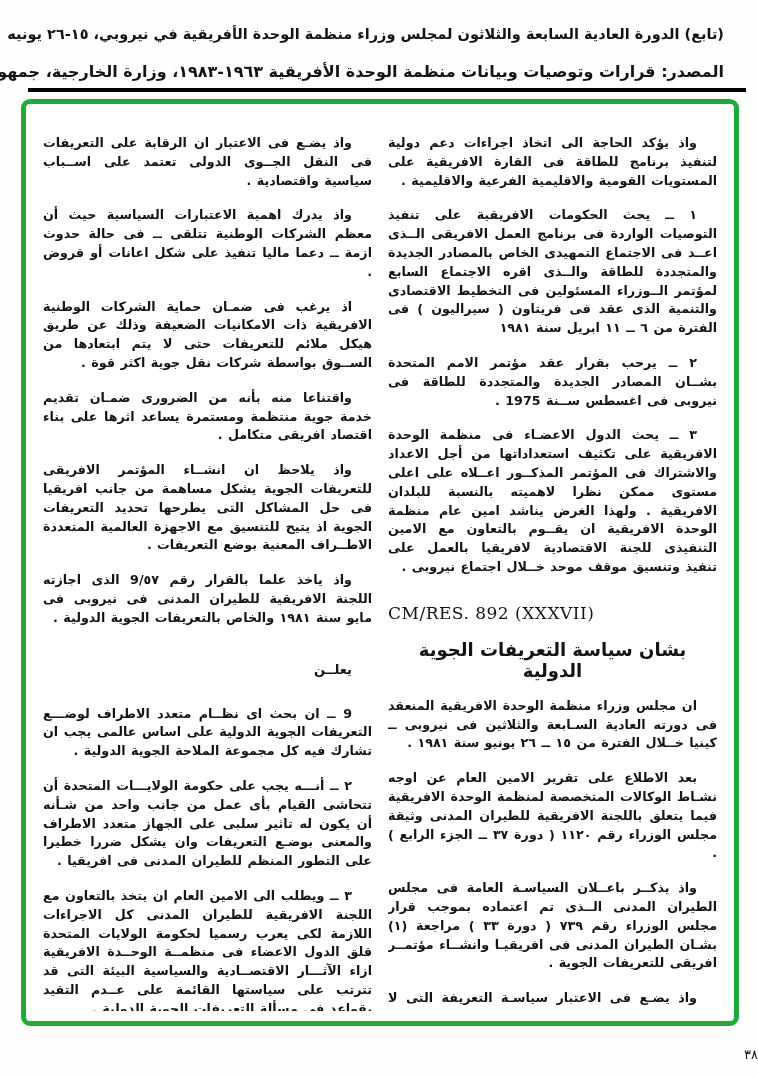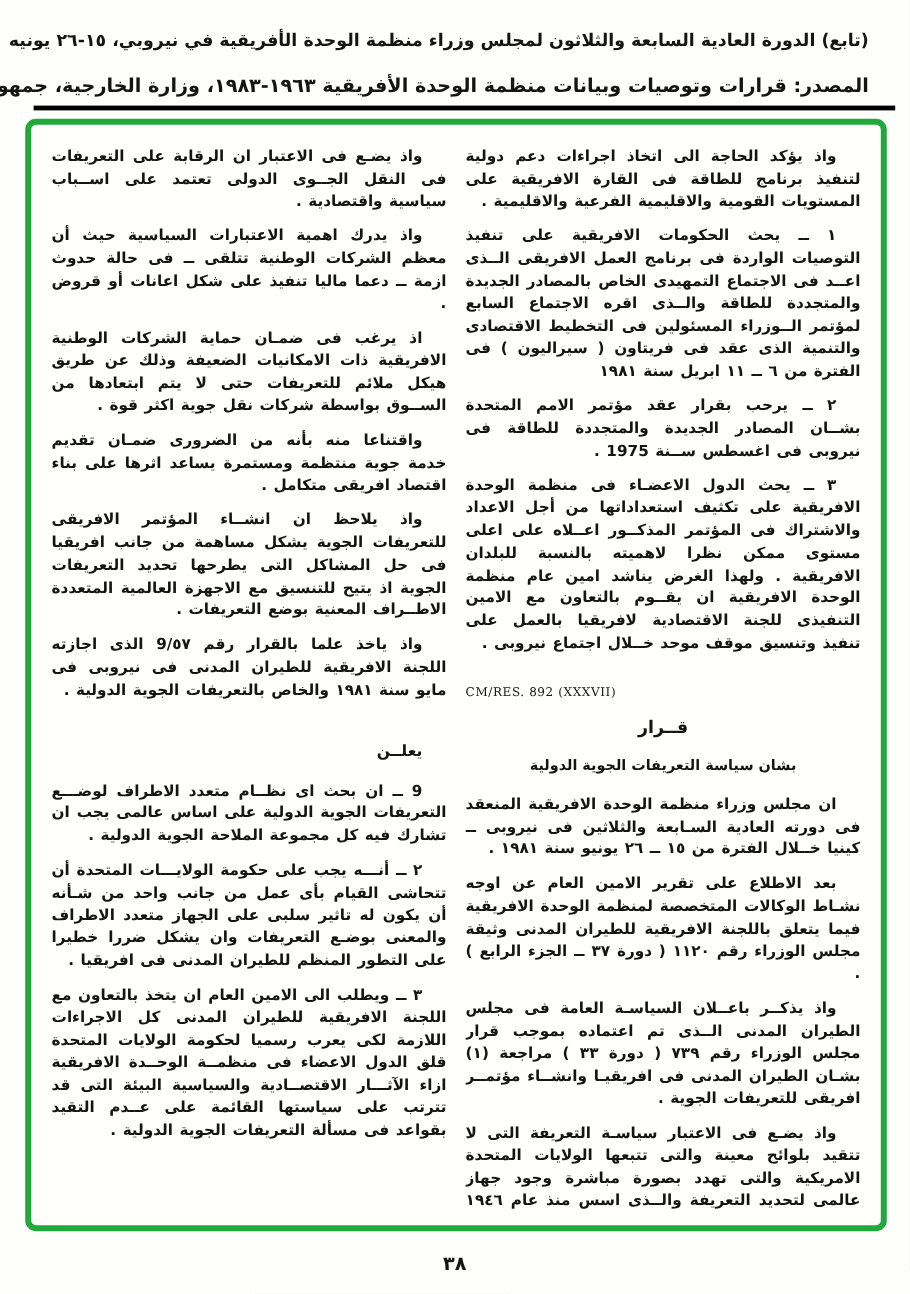--- a/index.html
+++ b/index.html
@@ -61,63 +61,62 @@
     direction: rtl;       
     gap: 16px;
     height: 100%;
   }
   .col {
     flex: 1 1 0;
     direction: rtl;
     overflow: hidden;
   }
   .para {
-    margin: 3px 0 10px 0;
+    margin: 16px 0 10px 0;
     font-size: 12.7px;
     font-weight: bold;
     line-height: 1.48;
     text-align: justify;
     text-indent: 20px;
     word-spacing: 1px;
   }
   .cm-ref {
     direction: ltr;
     text-align: left;
     font-family: "DejaVu Serif", serif;
-    font-size: 10px;
+    font-size: 17px;
     font-weight: normal;
     letter-spacing: 0.5px;
     margin: 26px 0 16px 0;
   }
   .res-title {
     text-align: center;
     font-size: 14.5px;
     font-weight: bold;
     margin: 0 0 16px 0;
   }
   .res-subtitle {
     text-align: center;
-    font-size: 12px;
+    font-size: 18px;
     font-weight: bold;
     margin: 0 0 16px 0;
   }
   .declare {
-    margin: 34px 0 16px 0;
+    margin: 34px 0 28px 0;
     font-size: 13px;
     font-weight: bold;
     text-indent: 20px;
   }
   .page-number {
     position: absolute;
     bottom: 16px;
     left: 0;
     width: 100%;
-    text-align: center;
-    font-size: 16px;
-    font-weight: bold;
+    font-size: 13px;
+    font-weight: normal;
     direction: rtl;
   }
 </style>
 </head>
 <body>
 
 <div class="page">
 
   <div class="header">
     <div class="header-line1">(تابع) الدورة العادية السابعة والثلاثون لمجلس وزراء منظمة الوحدة الأفريقية في نيروبي، ١٥-٢٦ يونيه ١٩٨١</div>
@@ -127,21 +126,20 @@
 
   <div class="content-box">
     <div class="columns">
 
       <div class="col">
         <p class="para">واذ يؤكد الحاجة الى اتخاذ اجراءات دعم دولية لتنفيذ برنامج للطاقة فى القارة الافريقية على المستويات القومية والاقليمية الفرعية والاقليمية .</p>
         <p class="para">١ ــ يحث الحكومات الافريقية على تنفيذ التوصيات الواردة فى برنامج العمل الافريقى الــذى اعــد فى الاجتماع التمهيدى الخاص بالمصادر الجديدة والمتجددة للطاقة والــذى اقره الاجتماع السابع لمؤتمر الــوزراء المسئولين فى التخطيط الاقتصادى والتنمية الذى عقد فى فريتاون ( سيراليون ) فى الفترة من ٦ ــ ١١ ابريل سنة ١٩٨١</p>
         <p class="para">٢ ــ يرحب بقرار عقد مؤتمر الامم المتحدة بشــان المصادر الجديدة والمتجددة للطاقة فى نيروبى فى اغسطس ســنة 1975 .</p>
         <p class="para">٣ ــ يحث الدول الاعضـاء فى منظمة الوحدة الافريقية على تكثيف استعداداتها من أجل الاعداد والاشتراك فى المؤتمر المذكــور اعــلاه على اعلى مستوى ممكن نظرا لاهميته بالنسبة للبلدان الافريقية . ولهذا الغرض يناشد امين عام منظمة الوحدة الافريقية ان يقــوم بالتعاون مع الامين التنفيذى للجنة الاقتصادية لافريقيا بالعمل على تنفيذ وتنسيق موقف موحد خــلال اجتماع نيروبى .</p>
         <div class="cm-ref">CM/RES. 892 (XXXVII)</div>
-        <div class="res-title">قــرار</div>
         <div class="res-subtitle">بشان سياسة التعريفات الجوية الدولية</div>
         <p class="para">ان مجلس وزراء منظمة الوحدة الافريقية المنعقد فى دورته العادية السـابعة والثلاثين فى نيروبى ــ كينيا خــلال الفترة من ١٥ ــ ٢٦ يونيو سنة ١٩٨١ .</p>
         <p class="para">بعد الاطلاع على تقرير الامين العام عن اوجه نشـاط الوكالات المتخصصة لمنظمة الوحدة الافريقية فيما يتعلق باللجنة الافريقية للطيران المدنى وثيقة مجلس الوزراء رقم ١١٢٠ ( دورة ٣٧ ــ الجزء الرابع ) .</p>
         <p class="para">واذ يذكــر باعــلان السياسـة العامة فى مجلس الطيران المدنى الــذى تم اعتماده بموجب قرار مجلس الوزراء رقم ٧٣٩ ( دورة ٣٣ ) مراجعة (١) بشـان الطيران المدنى فى افريقيـا وانشــاء مؤتمــر افريقى للتعريفات الجوية .</p>
         <p class="para">واذ يضـع فى الاعتبار سياسـة التعريفة التى لا تتقيد بلوائح معينة والتى تتبعها الولايات المتحدة الامريكية والتى تهدد بصورة مباشرة وجود جهاز عالمى لتحديد التعريفة والــذى اسس منذ عام ١٩٤٦ .</p>
       </div>
 
       <div class="col">
         <p class="para">واذ يضـع فى الاعتبار ان الرقابة على التعريفات فى النقل الجــوى الدولى تعتمد على اســباب سياسية واقتصادية .</p>
         <p class="para">واذ يدرك اهمية الاعتبارات السياسية حيث أن معظم الشركات الوطنية تتلقى ــ فى حالة حدوث ازمة ــ دعما ماليا تنفيذ على شكل اعانات أو قروض .</p>

